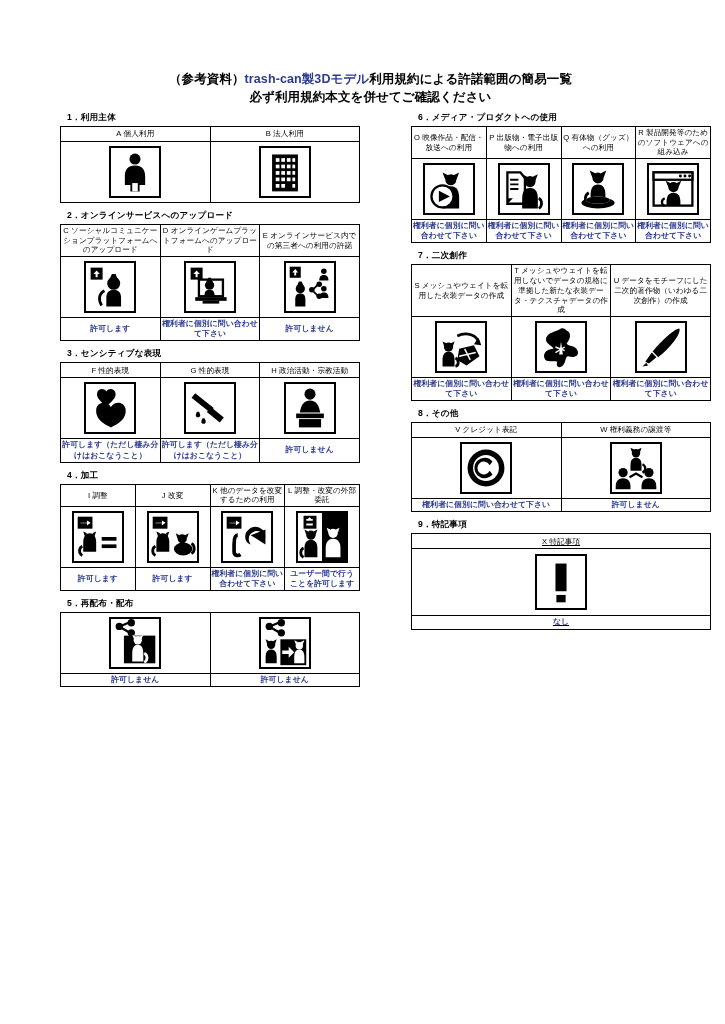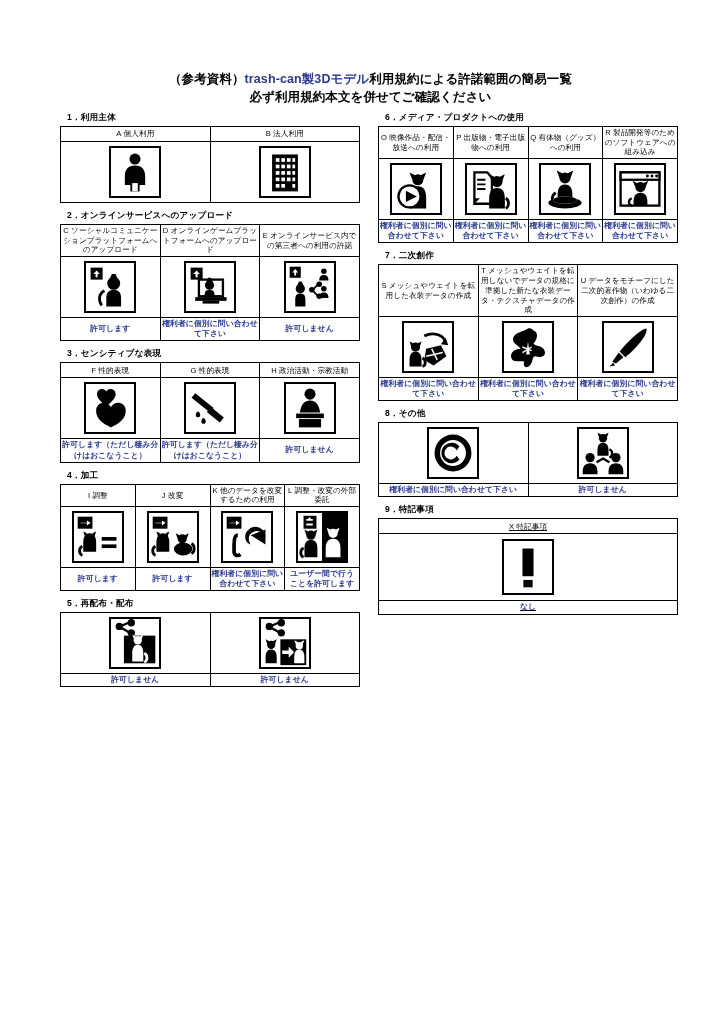--- a/index.html
+++ b/index.html
@@ -39,24 +39,24 @@
   .t-blue  { color: #2b3a8f; }
 
   
   .columns {
     position: absolute;
     top: 112px;
     left: 0;
     width: 725px;
     display: flex;
     align-items: flex-start;
-    gap: 0;
+    gap: 16px;
   }
   .col-left  { width: 312px; margin-left: 60px; }
-  .col-right { width: 312px; margin-left: 6px; }
+  .col-right { width: 312px; margin-left: 23px; }
 
   
   .section { margin-bottom: 7px; }
   .section-heading {
     font-size: 8.6px;
     font-weight: bold;
     color: #000;
     margin: 0 0 2px 7px;
     letter-spacing: 0.2px;
     white-space: nowrap;
@@ -544,20 +544,24 @@
             <td class="perm">権利者に個別に問い合わせて下さい</td>
           </tr>
         </tbody>
           </table>
       </div>
 
       <div class="section">
         <div class="section-heading">8．その他</div>
         <table class="grid">
           <tbody>
+              <tr>
+            <td class="hdr"><span>V</span>&nbsp;<span>クレジット表記</span></td>
+            <td class="hdr"><span>W</span>&nbsp;<span>権利義務の譲渡等</span></td>
+          </tr>
           <tr>
             <td class="icon">
               <div class="ifr">
                 <svg viewBox="0 0 52 52">
                       <circle cx="26" cy="26" r="20" fill="#000"></circle>
                       <circle cx="26" cy="26" r="14" fill="#fff"></circle>
                       <path d="M33 19 A11 11 0 1 0 33 33 L30 29 A7 7 0 1 1 30 23 Z" fill="#000"></path>
                     </svg>
               </div>
             </td>

